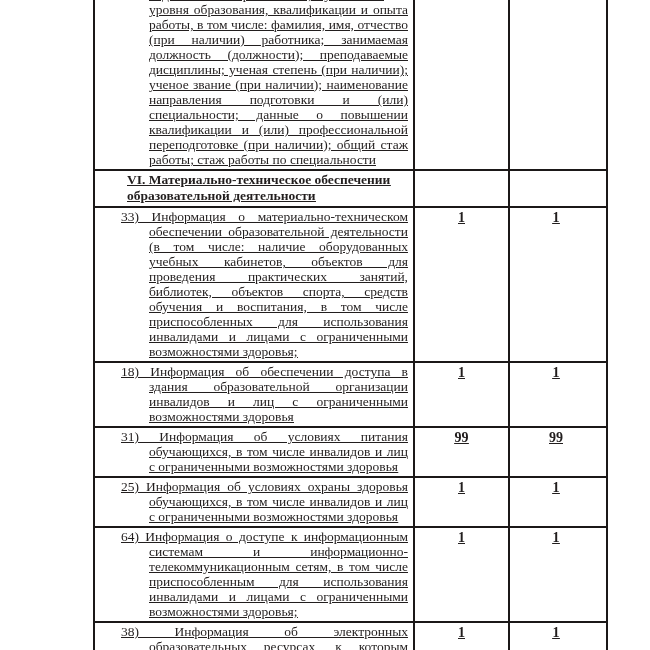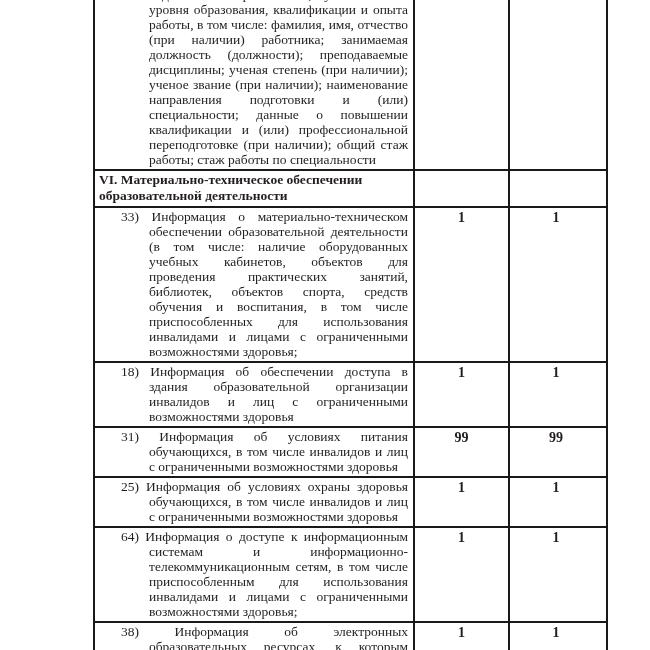--- a/index.html
+++ b/index.html
@@ -1,20 +1,20 @@
 <!DOCTYPE html>
 <html style="--paper: #ffffff; --ink: #221e1e; --line: #1b1818;"><head>
 <meta charset="utf-8">
 <style>
   :root {
     --paper: #ffffff;
     --ink: #221e1e;
     --line: #1b1818;
   }
-  * { box-sizing: border-box; }
+  * { box-sizing: border-box; text-decoration: underline; }
   html, body { margin: 0; padding: 0; }
   body {
     width: 650px; height: 650px;
     background: var(--paper);
     font-family: "Liberation Serif", "DejaVu Serif", serif;
     color: var(--ink);
   }
   .viewport {
     position: relative;
     width: 650px; height: 650px;
@@ -44,21 +44,21 @@
     text-align: center;
     font-weight: bold;
     font-size: 14px;
     line-height: 16px;
     padding-top: 2px;
   }
   .val-cell.last { width: 94px; }
   p { margin: 0; }
   .cont { margin-left: 50px; }
   .item { margin-left: 50px; text-indent: -28px; }
-  .section-title { font-weight: bold; line-height: 16px; text-align: left; }
+  .section-title { font-weight: bold; line-height: 16px; text-align: left; margin-left: 28px; }
   .clip-line { height: 3px; overflow: hidden; margin-left: 50px; }
   .clip-line span { display: block; line-height: 15px; margin-top: -12px; white-space: nowrap; }
 </style>
 </head>
 <body>
 
 <div class="viewport">
   <div class="doc-table">
 
     <div class="row">

